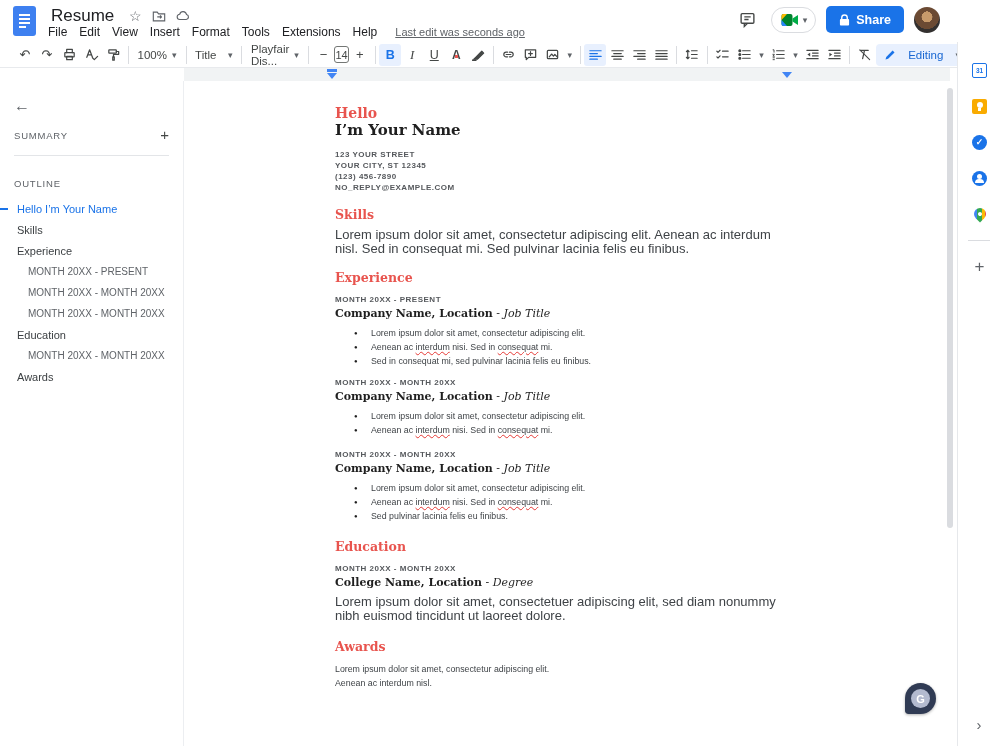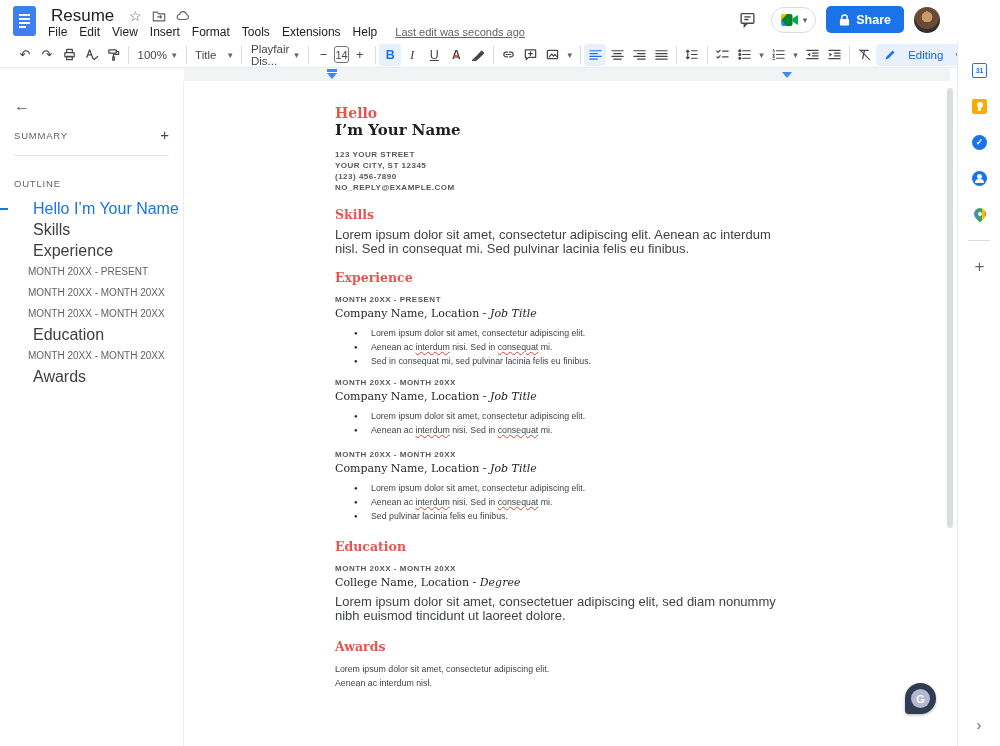--- a/index.html
+++ b/index.html
@@ -73,41 +73,41 @@
   .sidebar { position:absolute; left:0; top:81px; width:184px; height:665px; background:#fff;
     border-right:1px solid #eceef1; }
   .back-arrow { margin:14px 0 0 10px; font-size:16px; color:#5f6368; width:24px; height:22px;
     display:flex; align-items:center; justify-content:center; cursor:pointer; }
   .summary-row { margin-top:12px; padding:0 14px; display:flex; align-items:center; justify-content:space-between; }
   .side-label { font-size:9.5px; letter-spacing:0.8px; color:#5f6368; }
   .summary-add { font-size:15px; color:#444746; cursor:pointer; line-height:12px; }
   .side-div { margin:14px 14px 0 14px; height:1px; background:#e3e5e8; }
   .outline-label { margin:22px 0 0 14px; }
   .outline-list { margin-top:9px; }
-  .o-item { position:relative; height:21px; display:flex; align-items:center; padding-left:33px;
-    font-size:16px; color:#3c4043; cursor:pointer; }
+  .o-item { position:relative; height:21px; display:flex; align-items:center; padding-left:17px;
+    font-size:11px; color:#3c4043; cursor:pointer; }
   .o-item.lvl2 { padding-left:28px; font-size:10px; color:#5f6368; }
   .o-item.active { color:#1a73e8; }
   .o-item.active::before { content:""; position:absolute; left:0; top:10px; width:8px; height:1.5px; background:#1a73e8; }
 
   
   .docarea { position:absolute; left:184px; top:81px; width:762px; height:665px; background:#fff; cursor:text; }
   .content { position:absolute; left:151px; top:24px; width:455px; color:#3c4043; }
   .serif { font-family:"DejaVu Serif", serif; }
   .h-greet { font-size:14px; line-height:16px; font-weight:bold; color:#e8544e; }
   .h-name { font-size:15px; line-height:18px; font-weight:bold; color:#1f1f1f; }
   .addr { margin-top:10px; }
   .caps { font-size:8px; line-height:11px; letter-spacing:0.5px; color:#55585c; font-weight:bold; }
   .sec-head { font-size:12.5px; line-height:15px; font-weight:bold; color:#e8544e; }
   .body-txt { font-size:13px; line-height:14px; color:#3f4347; }
   .mt-sec { margin-top:14px; } .mt-body { margin-top:6px; }
   .entry-period { margin-top:9px; }
   .entry3-period { margin-top:12px; }
   .company-line { margin-top:2px; font-size:11px; line-height:13px; color:#1f1f1f; }
-  .company-line .co { font-weight:normal; }
+  .company-line .co { font-weight:bold; }
   .company-line .jt { font-style:italic; }
   .bullets { margin-top:6px; list-style:none; }
   .bullets li { position:relative; padding-left:36px; font-size:8.8px; line-height:14px; color:#3f4347; }
   .bullets li::before { content:"●"; position:absolute; left:19px; top:0; font-size:6px; color:#1f1f1f; }
   .sq { text-decoration-line:underline; text-decoration-style:wavy; text-decoration-color:#e53935;
     text-decoration-thickness:1px; text-underline-offset:1px; }
   .mt-edu { margin-top:16px; }
   .aw-line { font-size:8.8px; line-height:14px; color:#3f4347; }
   .mt-aw1 { margin-top:8px; }
 

